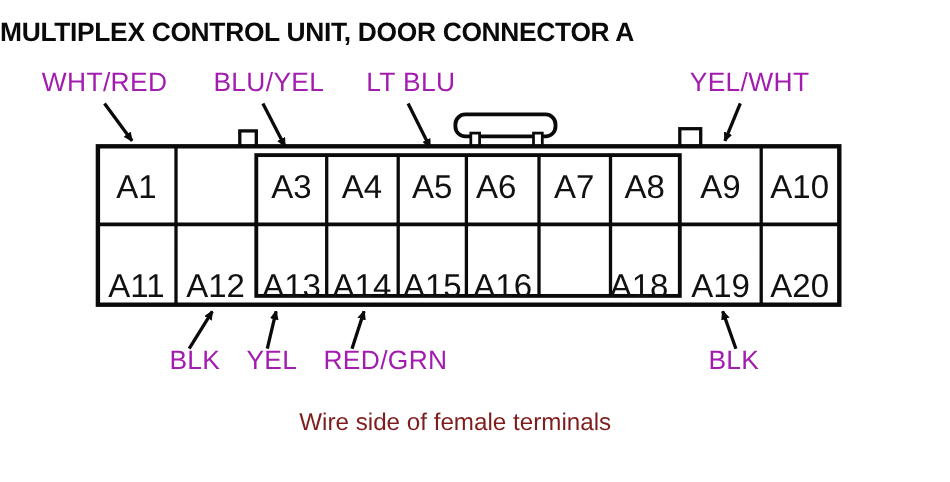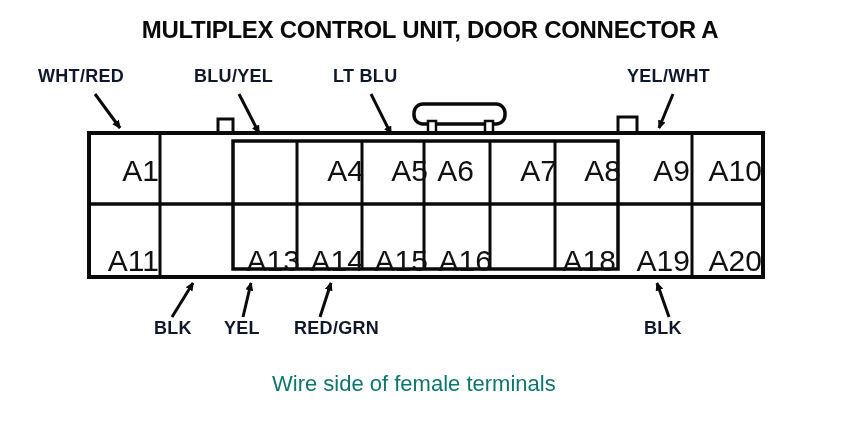--- a/index.html
+++ b/index.html
@@ -1,38 +1,38 @@
 <!DOCTYPE html>
 <html><head>
 <meta charset="utf-8">
 <style>
   html,body{margin:0;padding:0;background:#fff;}
   .stage{
     position:relative;width:864px;height:438px;background:#fff;
     font-family:"Liberation Sans",sans-serif;color:#0a0a0a;overflow:hidden;
   }
   .title{
-    position:absolute;left:0;top:16px;width:860px;text-align:center;
+    position:absolute;left:0;top:16px;width:860px;text-align:left;
     font-size:24px;font-weight:bold;letter-spacing:-0.3px;color:#0a0a0a;
   }
   .diagram-svg{position:absolute;left:0;top:0;}
   .pin{
-    position:absolute;width:70px;text-align:right;
+    position:absolute;width:70px;text-align:center;
     font-size:30px;font-weight:400;line-height:32px;color:#111;
     letter-spacing:0px;
   }
   .row1{top:155px;}
   .row2{top:224px;margin-top:21px;}
   .wire-label{
-    position:absolute;font-size:18px;font-weight:bold;letter-spacing:0.3px;
-    line-height:22px;color:#0f172a;white-space:nowrap;
+    position:absolute;font-size:24px;font-weight:normal;letter-spacing:0.3px;
+    line-height:22px;color:#a21caf;white-space:nowrap;
   }
   .caption{
     position:absolute;left:272px;top:371px;font-size:22px;font-weight:400;
-    color:#0f766e;white-space:nowrap;
+    color:#7f1d1d;white-space:nowrap;
   }
 </style>
 </head>
 <body>
 
 <div class="stage">
 
   <div class="title">MULTIPLEX CONTROL UNIT, DOOR CONNECTOR A</div>
 
   <svg class="diagram-svg" width="864" height="438" viewBox="0 0 864 438">
@@ -81,29 +81,31 @@
       <line x1="669" y1="317" x2="657" y2="283"></line>
     </g>
   </svg>
 
   <div class="wire-label" style="left:38px;top:65px">WHT/RED</div>
   <div class="wire-label" style="left:333px;top:65px">LT BLU</div>
   <div class="wire-label" style="left:194px;top:65px">BLU/YEL</div>
   <div class="wire-label" style="left:627px;top:65px">YEL/WHT</div>
 
   <div class="pin row1" style="left:89px">A1</div>
+  <div class="pin row1" style="left:230px">A3</div>
   <div class="pin row1" style="left:294px">A4</div>
   <div class="pin row1" style="left:358px">A5</div>
-  <div class="pin row1" style="left:404px">A6</div>
+  <div class="pin row1" style="left:416px">A6</div>
   <div class="pin row1" style="left:487px">A7</div>
   <div class="pin row1" style="left:551px">A8</div>
   <div class="pin row1" style="left:620px">A9</div>
   <div class="pin row1" style="left:692px">A10</div>
 
   <div class="pin row2" style="left:89px">A11</div>
+  <div class="pin row2" style="left:161px">A12</div>
   <div class="pin row2" style="left:230px">A13</div>
   <div class="pin row2" style="left:294px">A14</div>
   <div class="pin row2" style="left:358px">A15</div>
   <div class="pin row2" style="left:422px">A16</div>
   <div class="pin row2" style="left:546px">A18</div>
   <div class="pin row2" style="left:620px">A19</div>
   <div class="pin row2" style="left:692px">A20</div>
 
   <div class="wire-label" style="left:154px;top:317px">BLK</div>
   <div class="wire-label" style="left:224px;top:317px">YEL</div>

